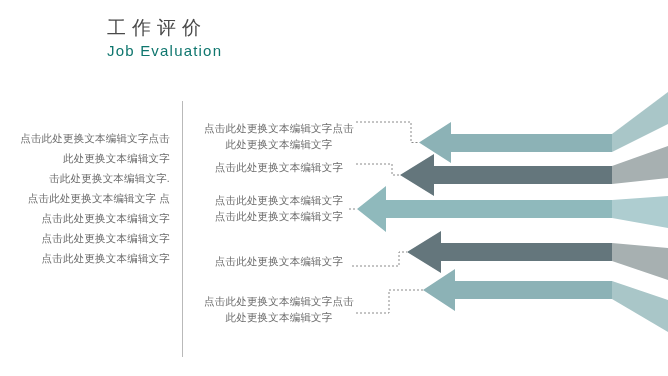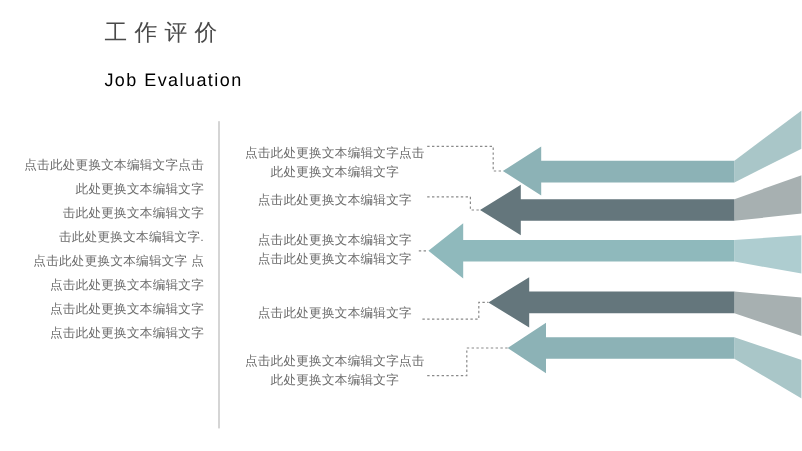--- a/index.html
+++ b/index.html
@@ -12,21 +12,21 @@
     height: 376px;
     position: relative;
     overflow: hidden;
     font-family: "Liberation Sans", "DejaVu Sans", sans-serif;
     color: #5a5a5a;
   }
 
   
   #header {
     position: absolute;
-    left: 32px;
+    left: 52px;
     top: 16px;
     display: flex;
     align-items: center;
     padding-left: 40px;
   }
   #title-bar {
     width: 4px;
     background: #3c4a45;
     margin-right: 11px;
     border-radius: 0;
@@ -39,23 +39,23 @@
   #title-cn {
     font-size: 19px;
     letter-spacing: 6px;
     color: #4a4a4a;
     line-height: 1.25;
     white-space: nowrap;
   }
   #title-en {
     font-size: 15px;
     letter-spacing: 1.2px;
-    color: #000000;
+    color: #0f766e;
     line-height: 1.3;
-    margin-top: 18px;
+    margin-top: 1px;
     white-space: nowrap;
   }
 
   
   #divider {
     position: absolute;
     left: 182px;
     top: 101px;
     width: 1px;
     height: 256px;
@@ -115,21 +115,20 @@
     <div id="title-cn">工作评价</div>
     <div id="title-en">Job Evaluation</div>
   </div>
 </div>
 
 <div id="divider" style="background: rgb(185, 185, 185);"></div>
 
 <div id="left-column">
   <div class="left-line">点击此处更换文本编辑文字点击</div>
   <div class="left-line">此处更换文本编辑文字</div>
-  <div class="left-line">击此处更换文本编辑文字</div>
   <div class="left-line">击此处更换文本编辑文字.</div>
   <div class="left-line">点击此处更换文本编辑文字  点</div>
   <div class="left-line">点击此处更换文本编辑文字</div>
   <div class="left-line">点击此处更换文本编辑文字</div>
   <div class="left-line">点击此处更换文本编辑文字</div>
 </div>
 
 <svg id="graphic" viewBox="0 0 668 376">
 
   <polygon points="612,134 668,92 668,124 612,152" fill="#a9c6c8"></polygon>

